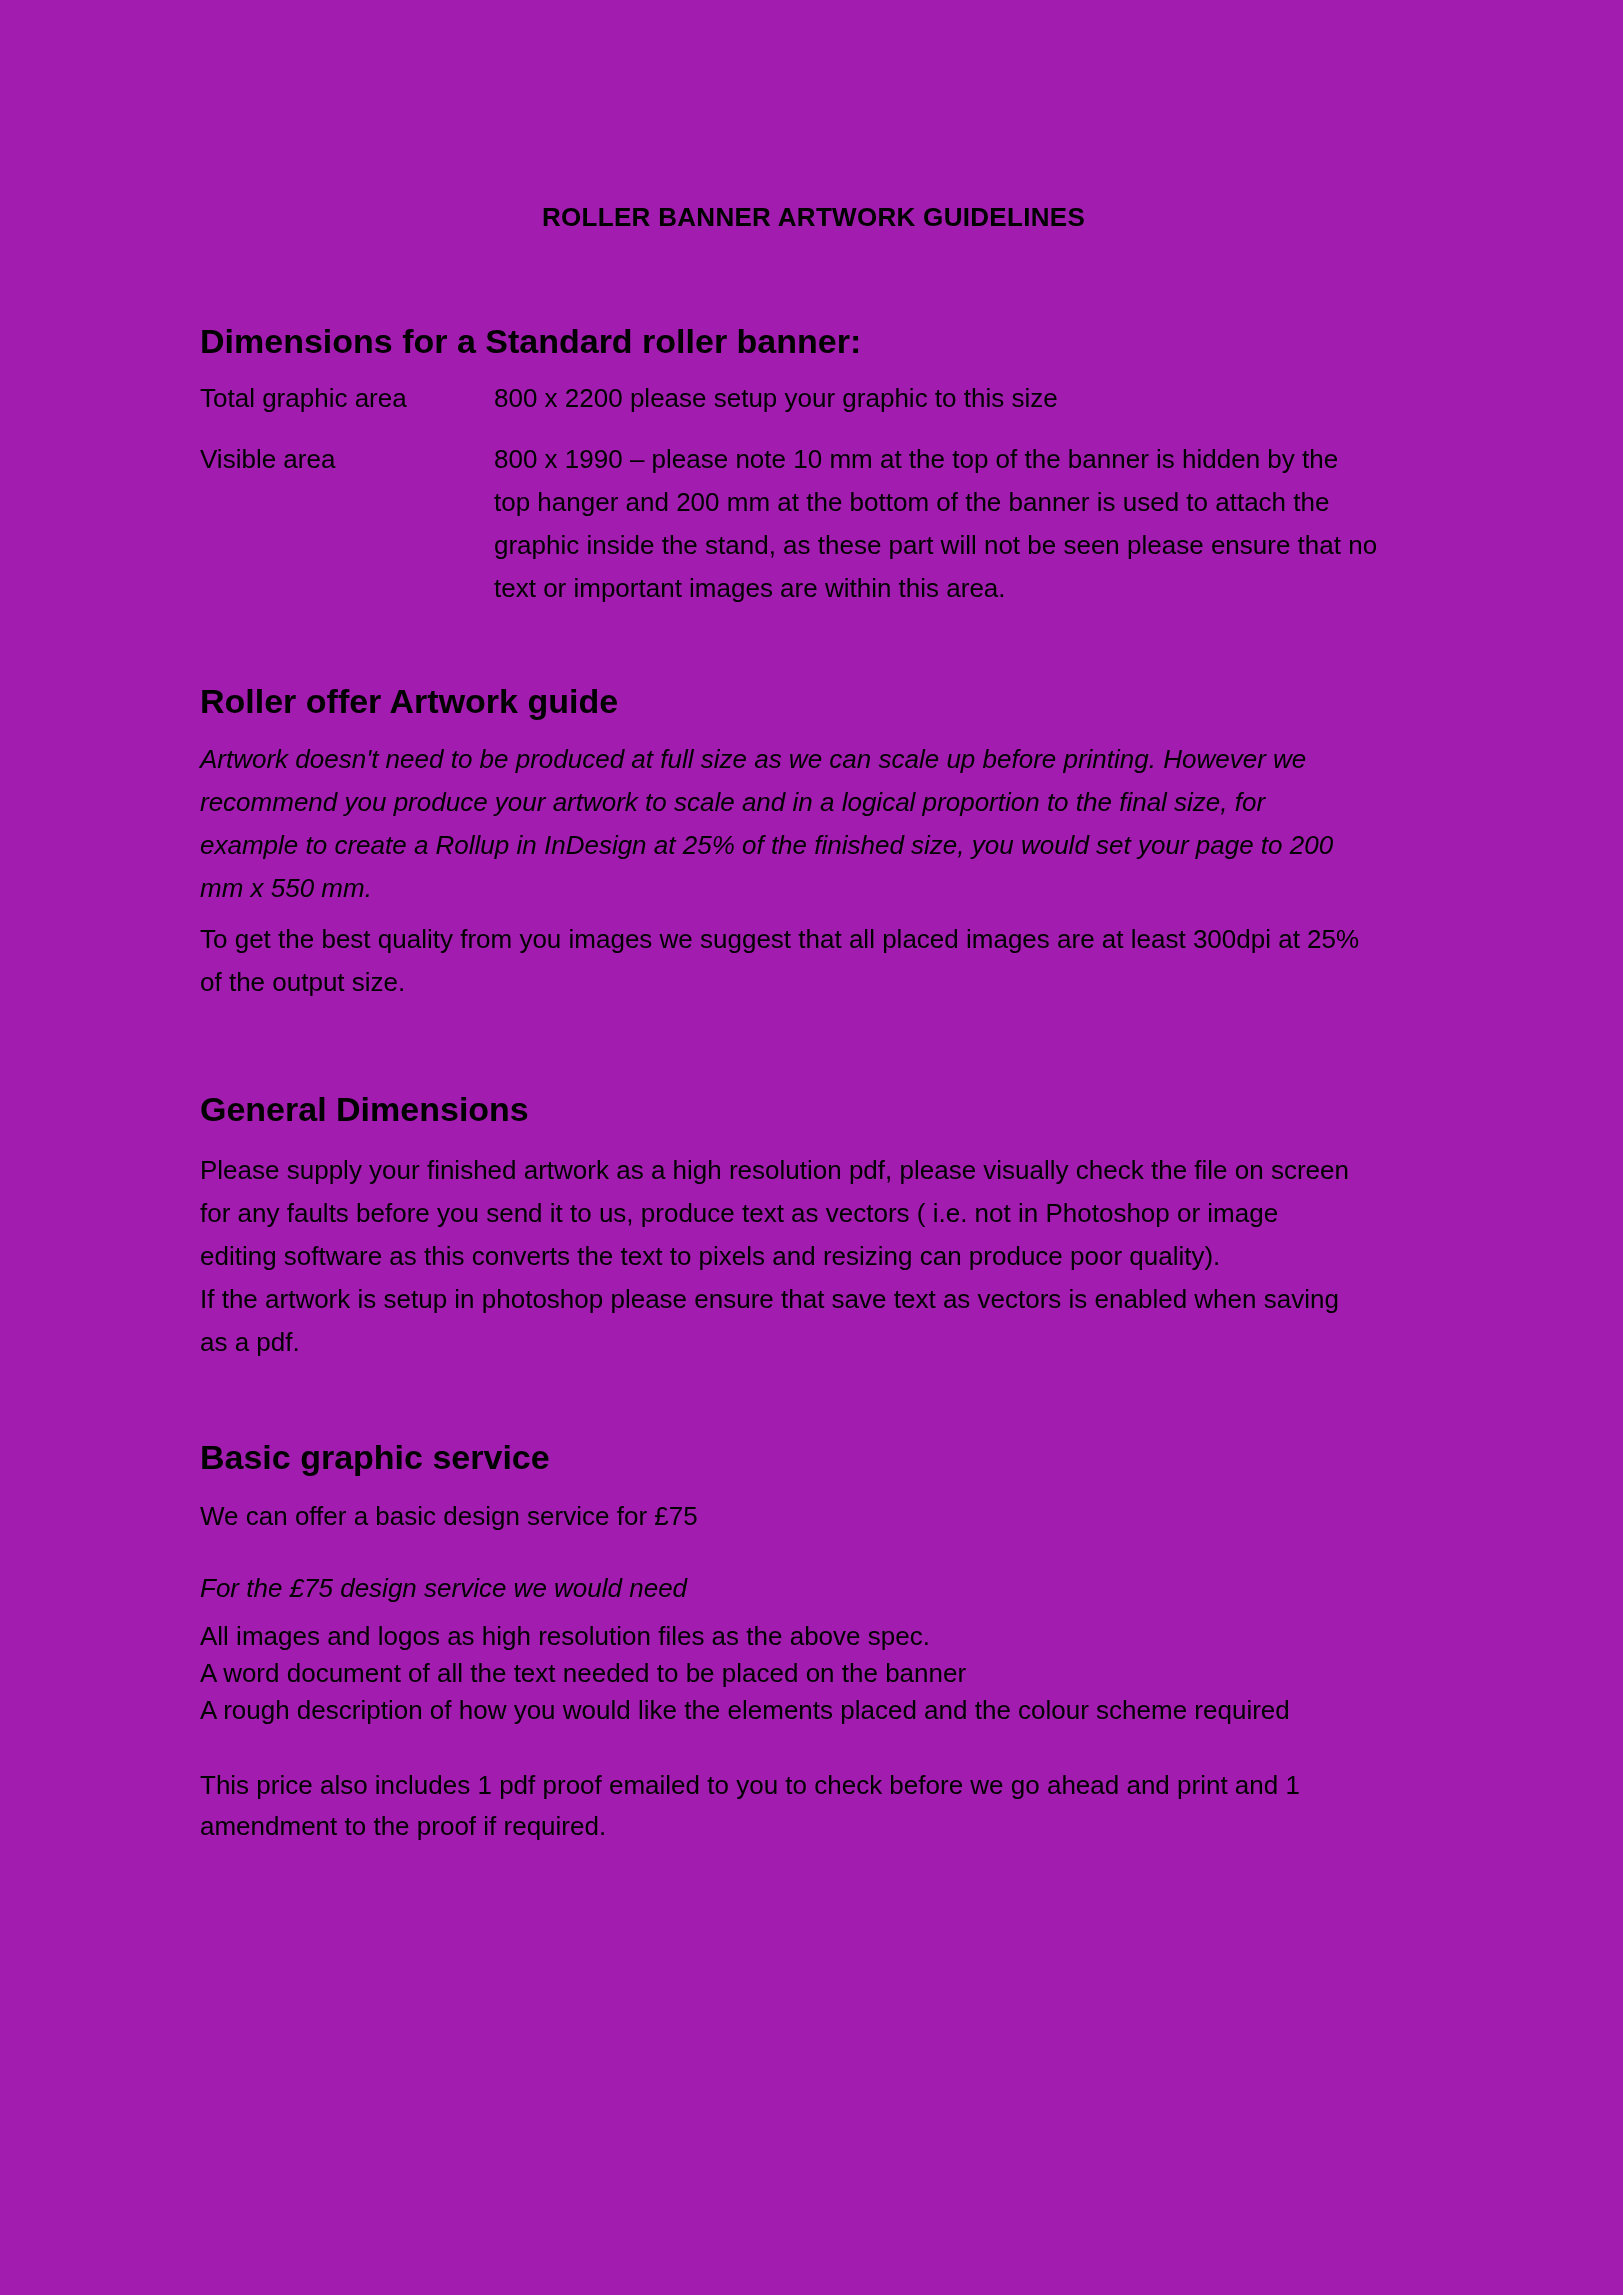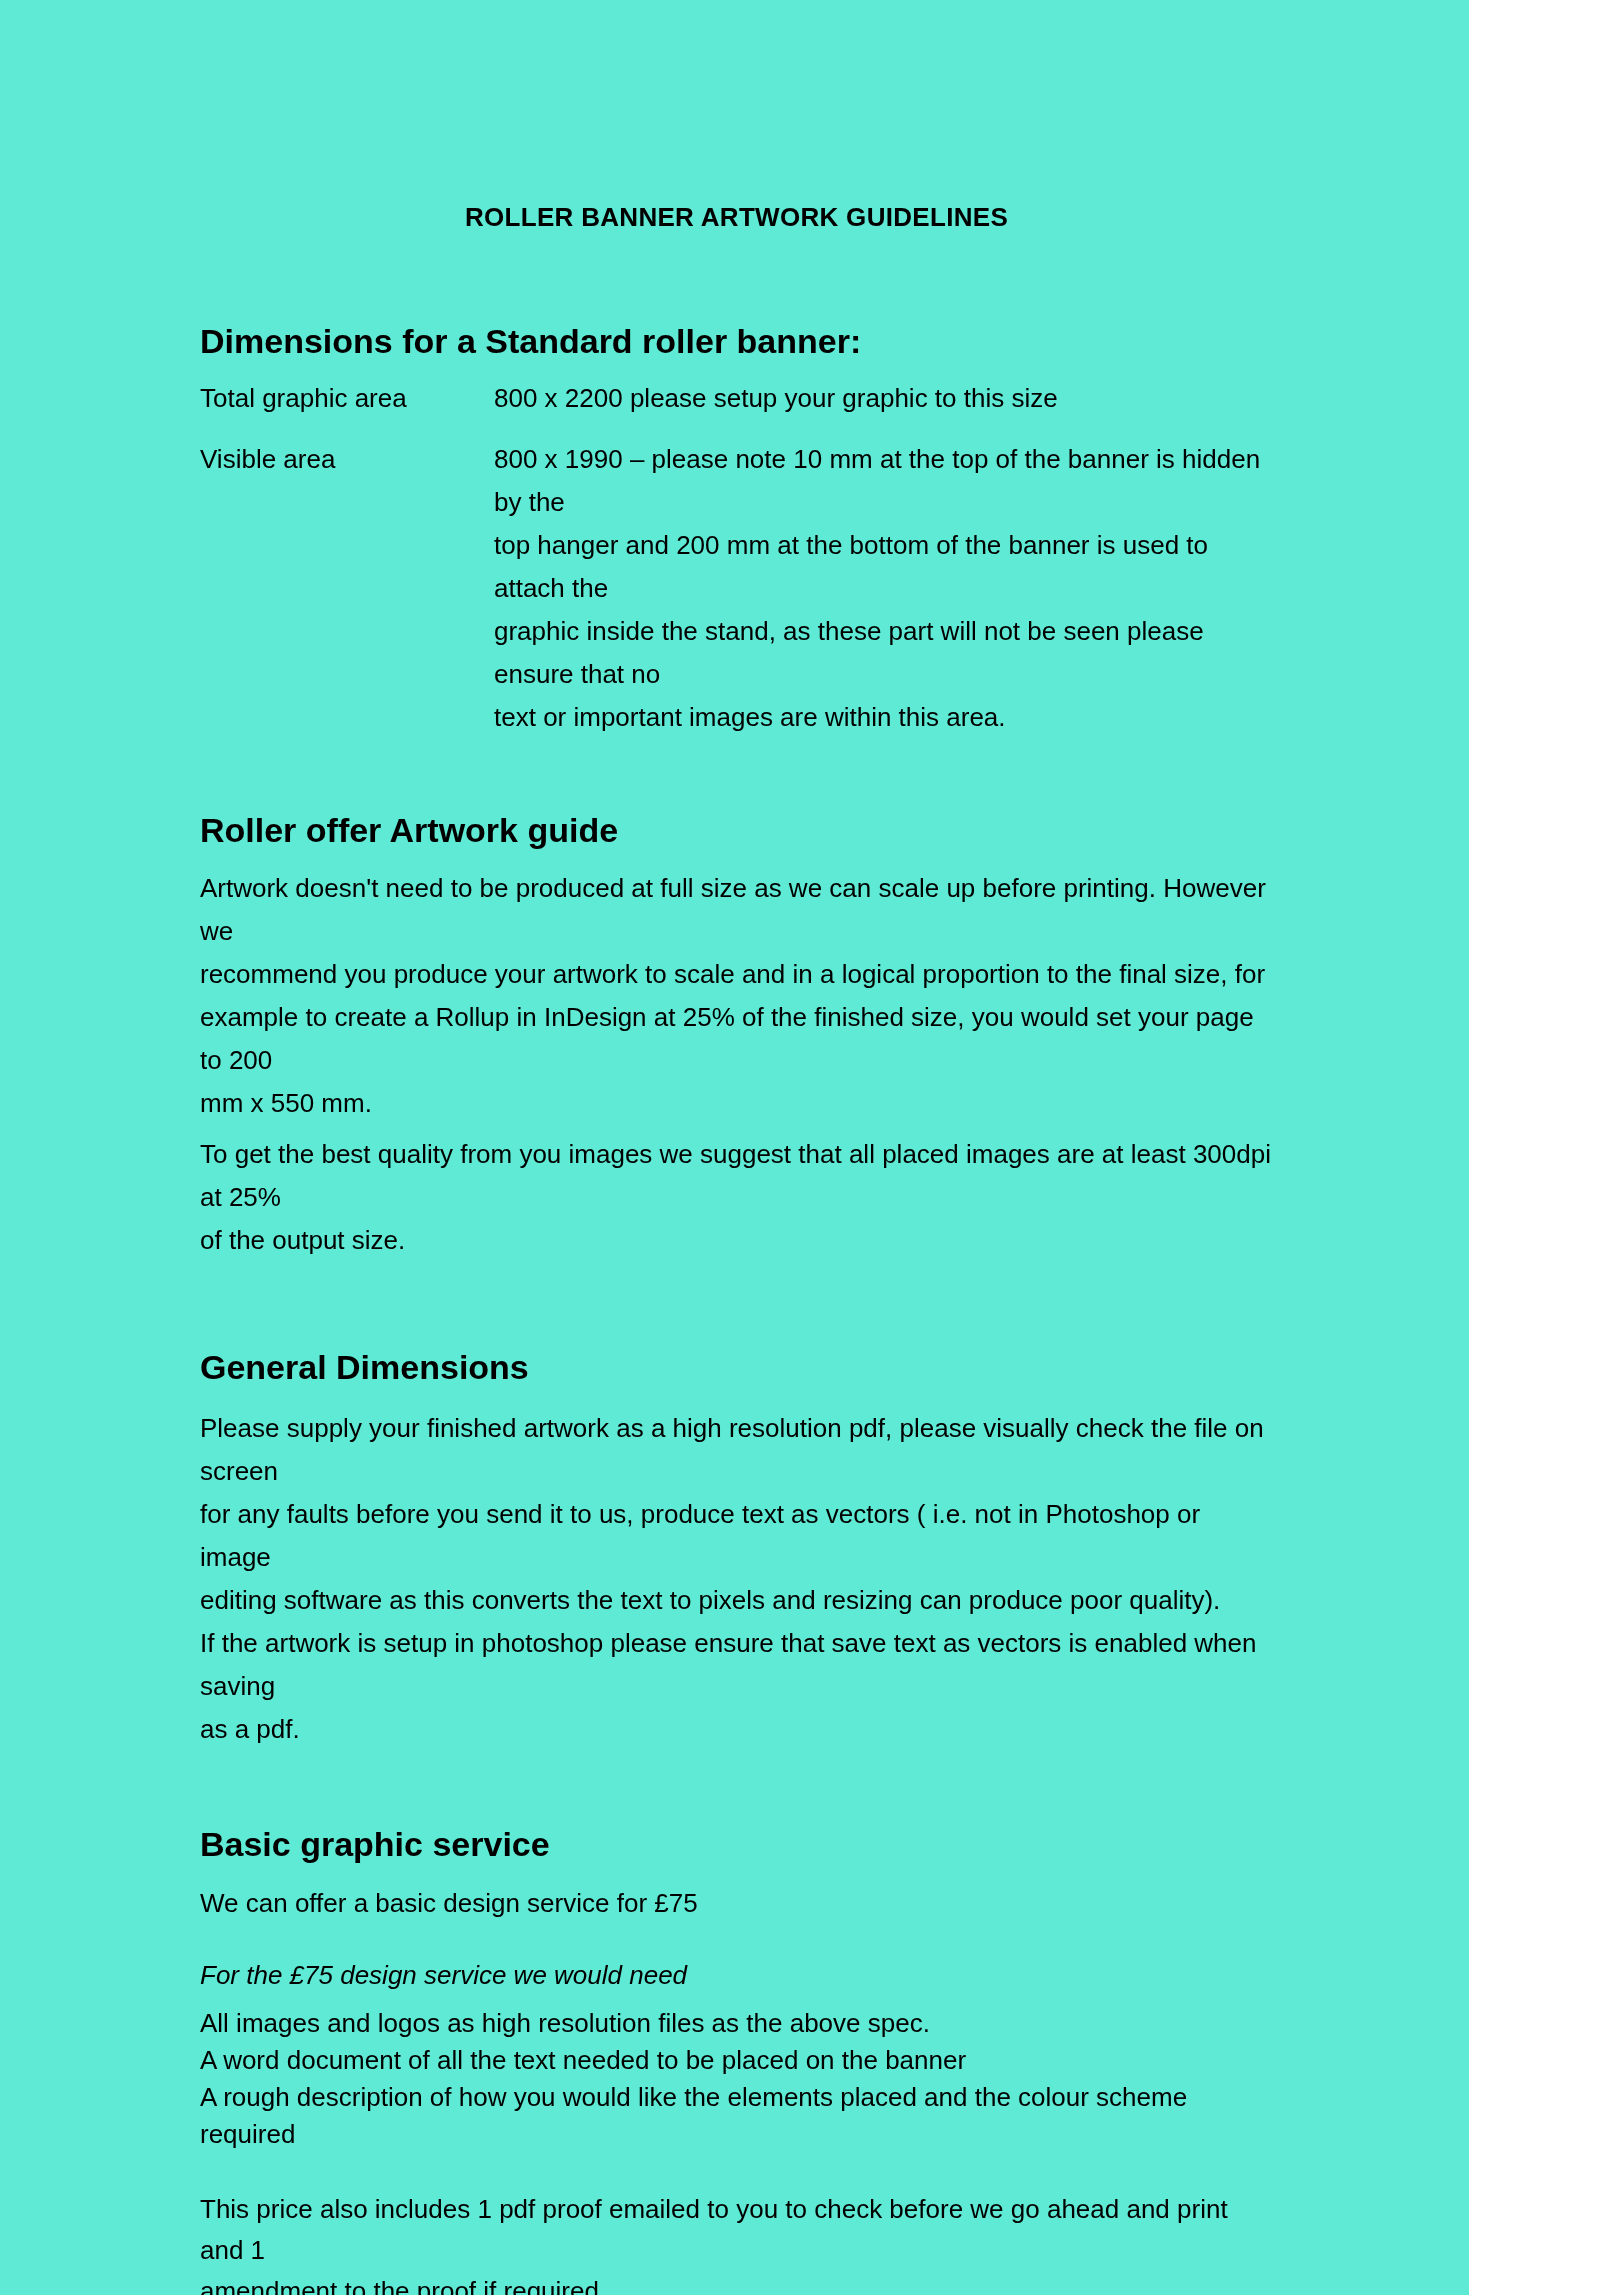--- a/index.html
+++ b/index.html
@@ -9,24 +9,24 @@
   }
   body {
     width: 1623px;
     height: 2295px;
     font-family: "Liberation Sans", sans-serif;
     color: #000000;
     -webkit-font-smoothing: antialiased;
   }
   .page {
     box-sizing: border-box;
-    width: 1469px;
+    width: 1623px;
     height: 2295px;
     padding: 195px 196px 0 200px;
-    background: #5eead4;
+    background: #a21caf;
     overflow: hidden;
   }
   .title {
     margin: 0;
     font-size: 26px;
     font-weight: bold;
     line-height: 44px;
     text-align: center;
     letter-spacing: 0.3px;
   }
@@ -48,21 +48,21 @@
     align-items: flex-start;
   }
   .spec-row.row-total { margin-top: 14px; }
   .spec-row.row-visible { margin-top: 18.3px; }
   .spec-label {
     flex: 0 0 294px;
     width: 294px;
   }
   .spec-value { flex: 1 1 auto; }
   .h-artwork { margin-top: 69px; }
-  .para-scale { margin-top: 14.4px; }
+  .para-scale { margin-top: 14.4px; font-style: italic; }
   .para-quality { margin-top: 8.5px; }
   .h-general { margin-top: 83px; }
   .para-supply { margin-top: 17.7px; }
   .h-basic { margin-top: 71px; }
   .para-offer { margin-top: 16.4px; }
   .para-italic {
     margin-top: 29px;
     font-style: italic;
   }
   .para-requirements {

